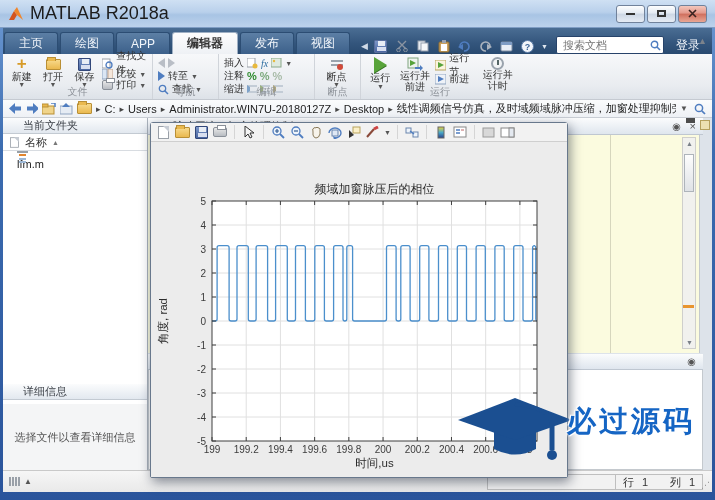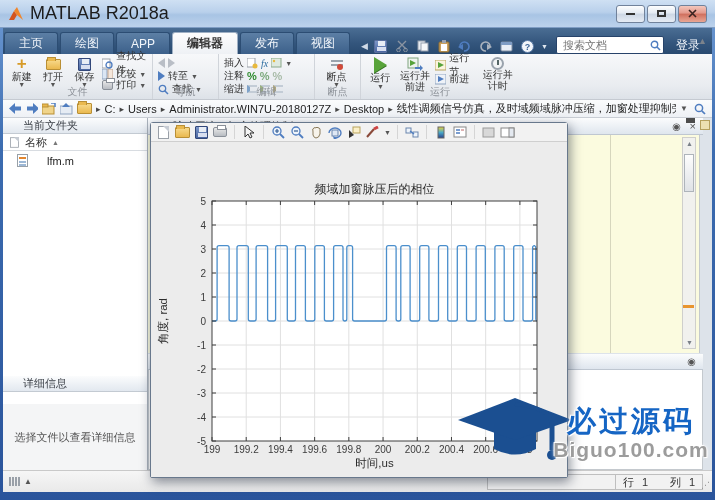--- a/index.html
+++ b/index.html
@@ -80,24 +80,24 @@
   .csep{color:#444;font-size:9px;}
   #addrbar .tail{margin-left:auto;display:flex;align-items:center;gap:6px;}
 
   
   #sidebar{left:3px;top:118px;width:145px;height:352px;background:#fff;border-right:1px solid #aab2bc;}
   .panehead{height:16px;background:linear-gradient(#fbfcfd,#e2e8ef);border-bottom:1px solid #c3cad2;
     font-size:11px;color:#3a3f46;display:flex;align-items:center;padding:0 20px;}
   #colhead{position:absolute;top:16px;left:0;width:100%;height:17px;border-bottom:1px solid #d8dce1;
     display:flex;align-items:center;gap:5px;padding:0 6px;font-size:11px;color:#333;}
   #filelist{position:absolute;top:33px;left:0;width:100%;}
-  .filerow{display:flex;align-items:flex-end;gap:19px;height:16px;padding:0 6px 0 14px;font-size:11px;color:#222;}
+  .filerow{display:flex;align-items:flex-start;gap:5px;height:16px;padding:0 6px 0 14px;font-size:11px;color:#222;flex-direction:column;}
   .mfile{width:11px;height:13px;background:#fff;border:1px solid #98a0a8;position:relative;}
   .mfile:before{content:"";position:absolute;left:1px;top:2px;width:7px;height:2px;background:#e2862f;box-shadow:0 4px 0 #9db8d6,0 7px 0 #9db8d6;}
-  #detailshead{top:258px;left:0;width:100%;position:absolute;}
+  #detailshead{top:266px;left:0;width:100%;position:absolute;}
   #detailsbody{position:absolute;top:286px;left:0;width:100%;height:66px;background:#f4f5f6;
     display:flex;align-items:center;justify-content:center;font-size:11px;color:#555;}
 
   
   #rightpane{left:148px;top:118px;width:564px;height:352px;background:#dde3ea;}
   #edhead{position:absolute;left:0;top:0;width:555px;height:17px;
     background:linear-gradient(#fbfcfd,#dfe6ee);border-bottom:1px solid #bfc7d1;
     display:flex;align-items:center;font-size:11px;color:#333;}
   #edtitle{position:absolute;right:40px;white-space:nowrap;overflow:hidden;width:500px;direction:rtl;text-align:left;}
   .panebtn{font-size:10px;color:#555;margin-left:6px;}
@@ -715,16 +715,15 @@
 
   <div class="abs" id="watermark">
     <svg width="118" height="78" viewBox="0 0 118 78">
       <path d="M38 34 L80 34 L80 55 Q59 66 38 55 Z" fill="#1b4f91"></path>
       <polygon points="59,4 116,26 59,46 2,26" fill="#1b4f91"></polygon>
       <path d="M59 10 Q96 14 96 32" fill="none" stroke="#1b4f91" stroke-width="4"></path>
       <path d="M96 32 L96 56" stroke="#1b4f91" stroke-width="5"></path>
       <circle cx="96" cy="61" r="5" fill="#1b4f91"></circle>
     </svg>
     <div id="wm-cn">必过源码</div>
-    <div id="wm-en">Biguo100.com</div>
   </div>
 
 </div>
 
 </body></html>

